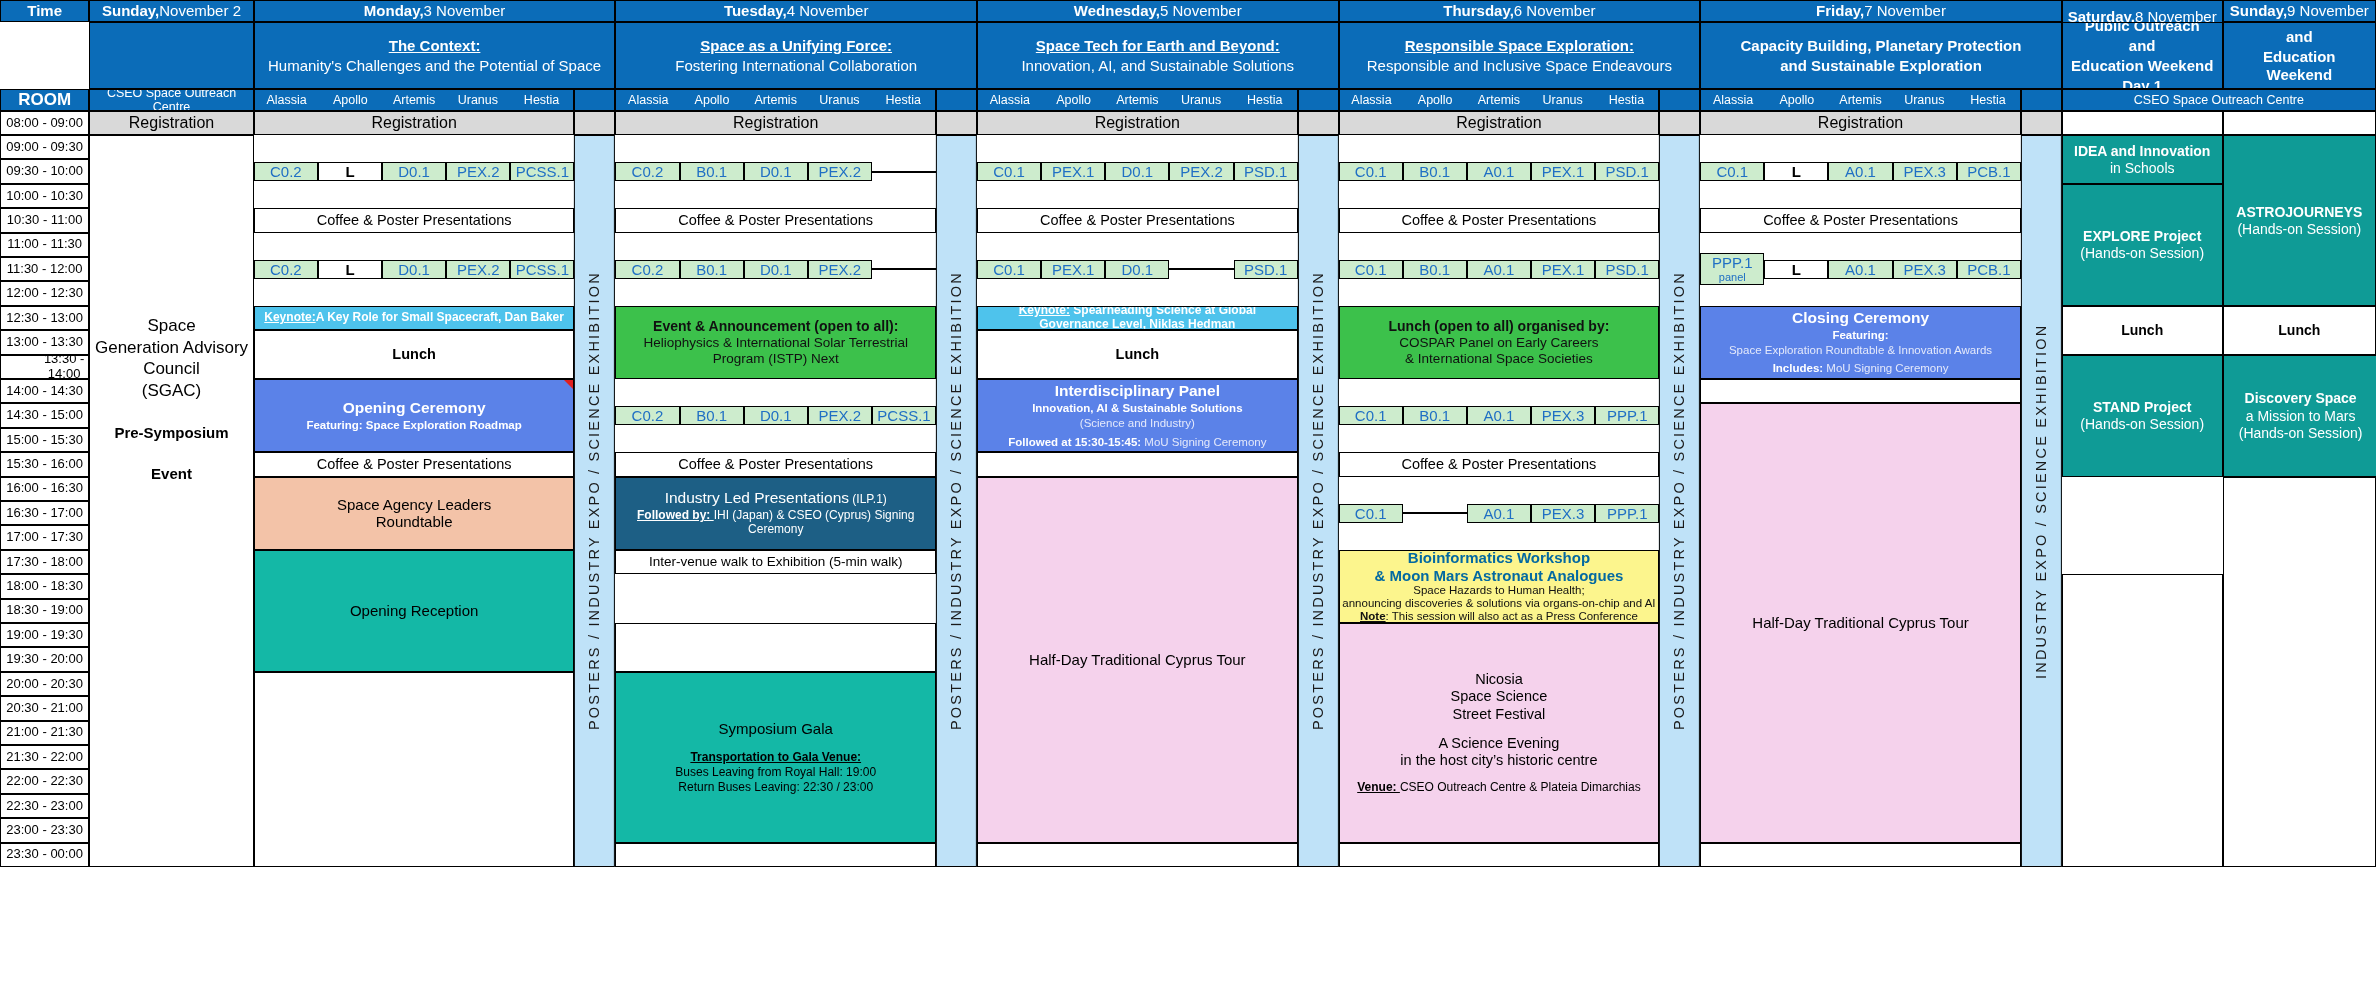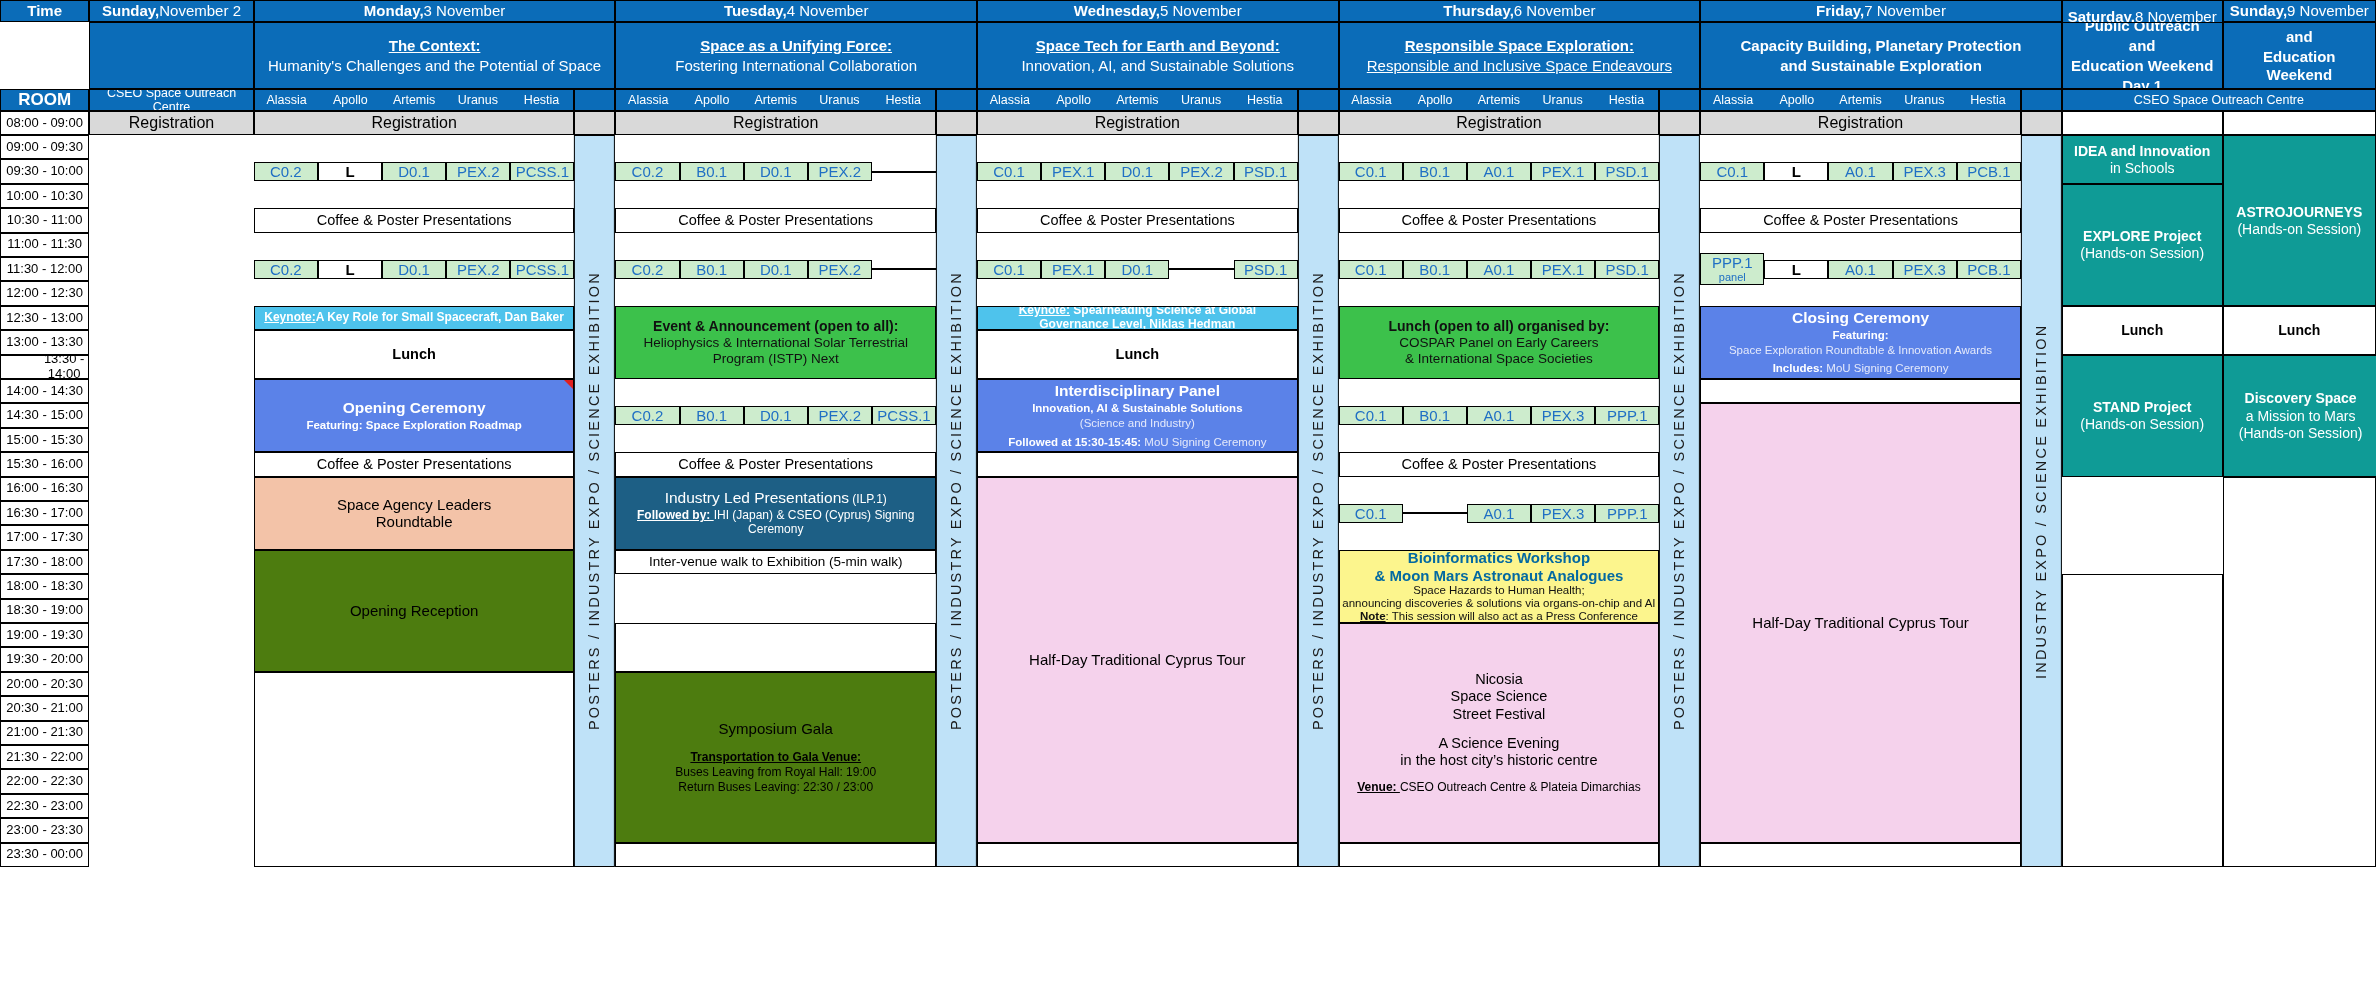--- a/index.html
+++ b/index.html
@@ -54,21 +54,21 @@
   .coffee { background:#fff; font-size:14.5px; }
   .lunch { background:#fff; font-weight:700; font-size:14.5px; }
   .keynote { background:#4ec3ec; color:#fff; font-weight:700; font-size:12px;
     padding:1px 3px; }
   .keynote u { text-decoration:underline; }
   .blue { background:#5b82e8; color:#fff; flex-direction:column; gap:2px; }
   .blue .hd { font-weight:700; font-size:15.5px; }
   .blue .sm { font-weight:700; font-size:11.5px; }
   .blue .sm2 { font-size:11.5px; color:#e4e9fb; }
   .peach { background:#f3c3a8; color:#000; flex-direction:column; font-size:15px; }
-  .pink { background:#4d7c0f; color:#000; flex-direction:column; font-size:15px; gap:1px; }
+  .pink { background:#14b8a6; color:#000; flex-direction:column; font-size:15px; gap:1px; }
   .pink .sp { height:12px; }
   .pink .mini { font-size:12px; }
   .pink .mini b { text-decoration:underline; }
   .green { background:#3cc14b; color:#111; flex-direction:column; gap:1px; }
   .green .hd { font-weight:700; font-size:14px; }
   .green .ln { font-size:13.5px; }
   .teal-d { background:#1d5f85; color:#fff; flex-direction:column; gap:2px; }
   .teal-d .hd { font-size:15.5px; }
   .teal-d .sm { font-size:12px; }
   .teal-d .sm b { font-weight:700; text-decoration:underline; }
@@ -120,21 +120,21 @@
       <span class="lt">5 November</span>
     </div>
     <div class="cell title-cell" style="position: absolute; left: 976.986px; width: 361.606px; top: 22px; height: 67px;">
       <div class="t1">Space Tech for Earth and Beyond:</div>
       <div class="t2">Innovation, AI, and Sustainable Solutions</div>
     </div>
     <div class="cell hdr" style="position: absolute; left: 1338.59px; width: 361.606px; top: 0px; height: 22px;">
       <span>Thursday, </span>
       <span class="lt">6 November</span>
     </div>
-    <div class="cell title-cell" style="position: absolute; left: 1338.59px; width: 361.606px; top: 22px; height: 67px; text-decoration: underline;">
+    <div class="cell title-cell" style="position: absolute; left: 1338.59px; width: 361.606px; top: 22px; height: 67px;">
       <div class="t1">Responsible Space Exploration:</div>
       <div class="t2">Responsible and Inclusive Space Endeavours</div>
     </div>
     <div class="cell hdr" style="position: absolute; left: 1700.2px; width: 361.606px; top: 0px; height: 22px;">
       <span>Friday, </span>
       <span class="lt">7 November</span>
     </div>
     <div class="cell title-cell bold2" style="position: absolute; left: 1700.2px; width: 361.606px; top: 22px; height: 67px;">
       <div class="t1">Capacity Building, Planetary Protection</div>
       <div class="t2">and Sustainable Exploration</div>
@@ -227,20 +227,28 @@
     <div class="cell time" style="position: absolute; left: 0px; width: 89.2394px; top: 647.4px; height: 24.4px;">19:30 - 20:00</div>
     <div class="cell time" style="position: absolute; left: 0px; width: 89.2394px; top: 671.8px; height: 24.4px;">20:00 - 20:30</div>
     <div class="cell time" style="position: absolute; left: 0px; width: 89.2394px; top: 696.2px; height: 24.4px;">20:30 - 21:00</div>
     <div class="cell time" style="position: absolute; left: 0px; width: 89.2394px; top: 720.6px; height: 24.4px;">21:00 - 21:30</div>
     <div class="cell time" style="position: absolute; left: 0px; width: 89.2394px; top: 745px; height: 24.4px;">21:30 - 22:00</div>
     <div class="cell time" style="position: absolute; left: 0px; width: 89.2394px; top: 769.4px; height: 24.4px;">22:00 - 22:30</div>
     <div class="cell time" style="position: absolute; left: 0px; width: 89.2394px; top: 793.8px; height: 24.4px;">22:30 - 23:00</div>
     <div class="cell time" style="position: absolute; left: 0px; width: 89.2394px; top: 818.2px; height: 24.4px;">23:00 - 23:30</div>
     <div class="cell time" style="position: absolute; left: 0px; width: 89.2394px; top: 842.6px; height: 24.4px;">23:30 - 00:00</div>
     <div class="cell reg" style="position: absolute; left: 89.2394px; width: 164.535px; top: 111px; height: 24px;">Registration</div>
+    <div class="cell sgac" style="position: absolute; left: 89.2394px; width: 164.535px; top: 135px; height: 732px; justify-content: flex-start; padding-top: 180px;">
+      <div>Space</div>
+      <div>Generation Advisory</div>
+      <div>Council</div>
+      <div>(SGAC)</div>
+      <div class="pre">Pre-Symposium</div>
+      <div class="pre">Event</div>
+    </div>
     <div class="cell vstrip" style="position: absolute; left: 574.479px; width: 40.9014px; top: 135px; height: 732px;">POSTERS / INDUSTRY EXPO / SCIENCE EXHIBITION</div>
     <div class="cell vstrip" style="position: absolute; left: 936.085px; width: 40.9014px; top: 135px; height: 732px;">POSTERS / INDUSTRY EXPO / SCIENCE EXHIBITION</div>
     <div class="cell vstrip" style="position: absolute; left: 1297.69px; width: 40.9014px; top: 135px; height: 732px;">POSTERS / INDUSTRY EXPO / SCIENCE EXHIBITION</div>
     <div class="cell vstrip" style="position: absolute; left: 1659.3px; width: 40.9014px; top: 135px; height: 732px;">POSTERS / INDUSTRY EXPO / SCIENCE EXHIBITION</div>
     <div class="cell vstrip" style="position: absolute; left: 2020.9px; width: 40.9014px; top: 135px; height: 732px;">INDUSTRY EXPO / SCIENCE EXHIBITION</div>
     <div class="cell reg" style="position: absolute; left: 574.479px; width: 40.9014px; top: 111px; height: 24px;"></div>
     <div class="cell reg" style="position: absolute; left: 936.085px; width: 40.9014px; top: 111px; height: 24px;"></div>
     <div class="cell reg" style="position: absolute; left: 1297.69px; width: 40.9014px; top: 111px; height: 24px;"></div>
     <div class="cell reg" style="position: absolute; left: 1659.3px; width: 40.9014px; top: 111px; height: 24px;"></div>
     <div class="cell reg" style="position: absolute; left: 2020.9px; width: 40.9014px; top: 111px; height: 24px;"></div>

